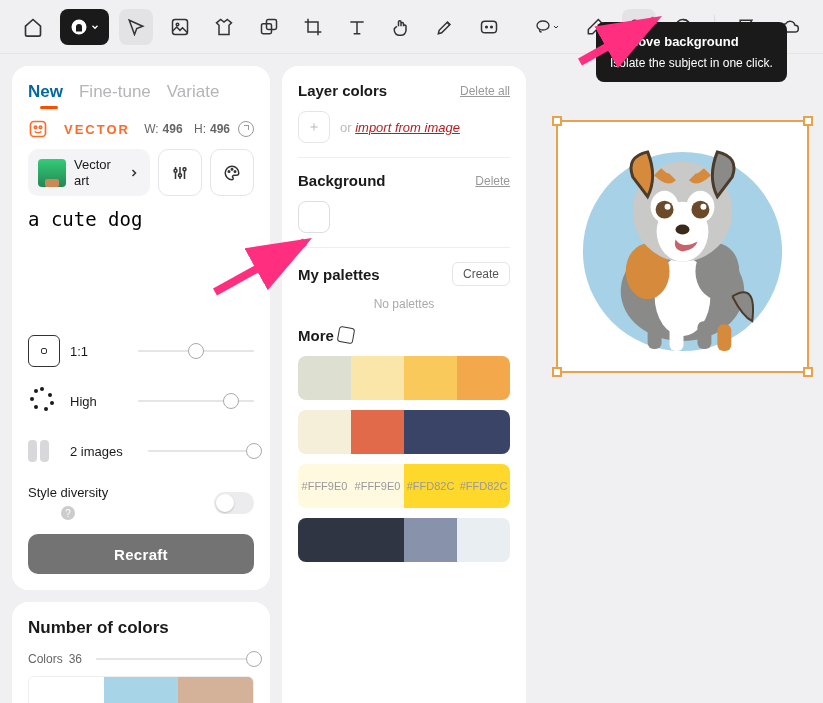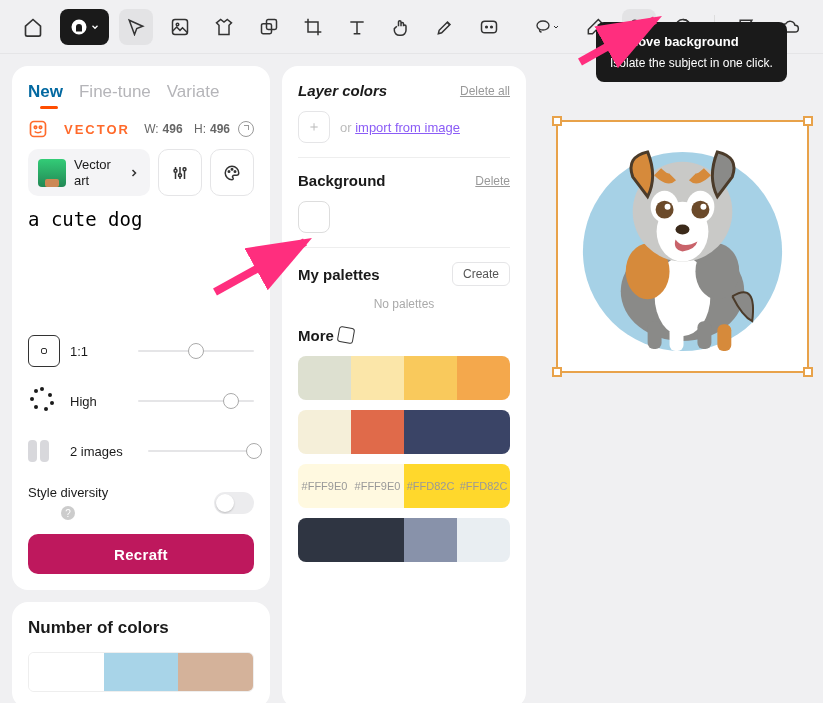--- a/index.html
+++ b/index.html
@@ -89,34 +89,34 @@
     .diversity-row { display:flex; align-items:center; justify-content:space-between; font-size:13px; margin-bottom:14px;}
     .toggle {
       width:40px; height:22px; background:#ececee; border-radius:11px; position:relative; cursor:pointer;
     }
     .toggle-knob {
       width:18px; height:18px; background:#fff; border-radius:50%; position:absolute;
       top:2px; left:2px; box-shadow:0 1px 2px rgba(0,0,0,.2);
     }
 
     .recraft-btn {
-      width:100%; height:40px; background:#be185d; color:#fff; border:none;
+      width:100%; height:40px; background:#737373; color:#fff; border:none;
       border-radius:10px; font-weight:600; font-size:15px; cursor:pointer; letter-spacing:0.3px;
     }
 
     .section-title { font-size:15px; font-weight:600; margin-bottom:12px; }
     .link-btn { font-size:12px; color:#999; text-decoration:underline; cursor:pointer; }
     .row-sb { display:flex; justify-content:space-between; align-items:center; }
 
     .add-color {
       width:32px; height:32px; border:1px solid #e5e5e7; border-radius:8px;
       display:flex; align-items:center; justify-content:center; color:#bbb; cursor:pointer;
     }
     .import-text { font-size:13px; color:#bbb; }
-    .import-link { color:#8b5cf6; text-decoration:underline; cursor:pointer; }
+    .import-link { color:#b91c1c; text-decoration:underline; cursor:pointer;font-style:italic; }
 
     .hr { border:none; border-top:1px solid #eee; margin:14px 0; }
 
     .bg-swatch {
       width:32px; height:32px; border:1px solid #ddd; border-radius:8px; background:#fff; cursor:pointer;
     }
 
     .create-btn {
       padding:4px 10px; font-size:12px; border:1px solid #e5e5e7; border-radius:6px;
       background:#fff; cursor:pointer; color:#555;
@@ -383,31 +383,38 @@
         <div class="toggle">
             <div class="toggle-knob"></div>
           </div>
       </div>
 
       <button class="recraft-btn">Recraft</button>
     </div>
 
     <div class="panel-colors-bottom">
       <div class="num-colors-title">Number of colors</div>
+      <div class="colors-meta">
+        <span>Colors</span>
+        <span>36</span>
+        <div class="slider-track" style="flex:1;margin-left:8px;">
+            <div class="slider-thumb" style="left:100%;"></div>
+          </div>
+      </div>
       <div class="color-bar" id="bottom-palette">
           <div style="background: rgb(255, 255, 255);"></div>
           <div style="background: rgb(168, 212, 232);"></div>
           <div style="background: rgb(212, 178, 154);"></div>
         </div>
     </div>
   </div>
 
   <div class="panel panel-colors">
     <div class="row-sb" style="margin-bottom:12px;">
-      <div class="section-title" style="margin:0;font-style:italic;">Layer colors</div>
+      <div class="section-title" style="margin:0;">Layer colors</div>
       <span class="link-btn">Delete all</span>
     </div>
     <div style="display:flex;align-items:center;gap:10px;">
       <div class="add-color">＋</div>
       <span class="import-text"><span>or </span><span class="import-link">import from image</span></span>
     </div>
 
     <hr class="hr">
 
     <div class="row-sb" style="margin-bottom:12px;">

